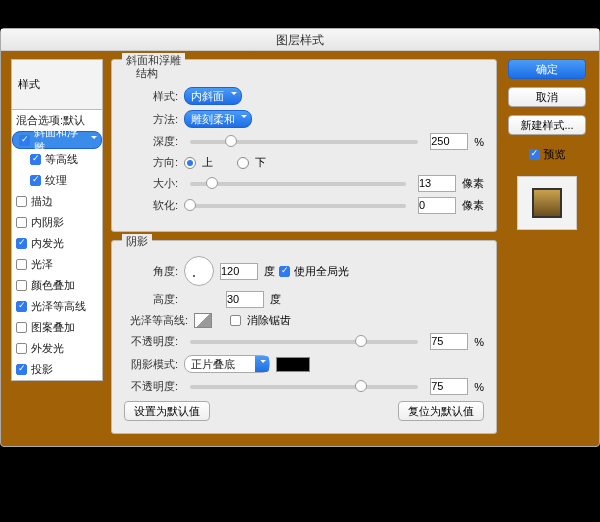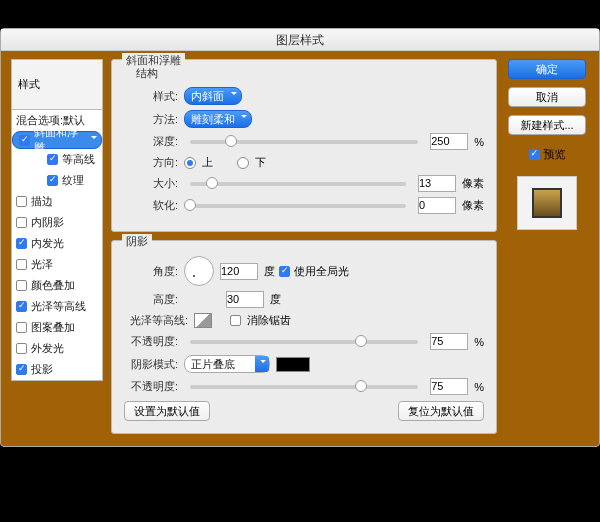--- a/index.html
+++ b/index.html
@@ -4,21 +4,21 @@
 <style>
 *{box-sizing:border-box;margin:0;padding:0;font-family:-apple-system,"Helvetica Neue",sans-serif;font-size:11px}
 body{background:#000;display:flex;align-items:flex-start;justify-content:center;padding:28px 0}
 .dialog{width:600px;background:#a16207;border:1px solid #aaa;border-radius:4px;box-shadow:0 6px 20px rgba(0,0,0,.5)}
 .titlebar{height:22px;text-align:center;line-height:22px;font-size:12px;color:#333;border-bottom:1px solid #ccc;background:linear-gradient(#f7f7f7,#e6e6e6)}
 .body{display:flex;padding:8px 10px 12px;gap:8px}
 .sidebar{width:92px}
 .side-head{padding:17px 6px;border:1px solid #bbb;border-bottom:none;background:#f3f3f3;font-weight:500}
 .side-list{border:1px solid #bbb;background:#fff}
 .side-item{display:flex;align-items:center;gap:4px;padding:3px 4px;color:#222}
-.side-item.sub{padding-left:35px}
+.side-item.sub{padding-left:18px}
 .side-item.sel{background:#3b8bea;color:#fff}
 .cb{width:11px;height:11px;border:1px solid #888;border-radius:2px;background:#fff;position:relative;flex-shrink:0}
 .cb.on{background:#2f7af0;border-color:#2f7af0}
 .cb.on:after{content:"✓";color:#fff;font-size:9px;position:absolute;top:-2px;left:1px}
 .main{flex:1;display:flex;flex-direction:column;gap:8px}
 .group{border:1px solid #bbb;border-radius:3px;padding:10px 12px 12px;position:relative;background:#ececec}
 .group-title{position:absolute;top:-7px;left:10px;background:#ececec;padding:0 4px;color:#333}
 .sub-title{margin:-4px 0 6px 12px;color:#333}
 .row{display:flex;align-items:center;gap:6px;margin:5px 0}
 .lbl{width:54px;text-align:right;color:#333}

